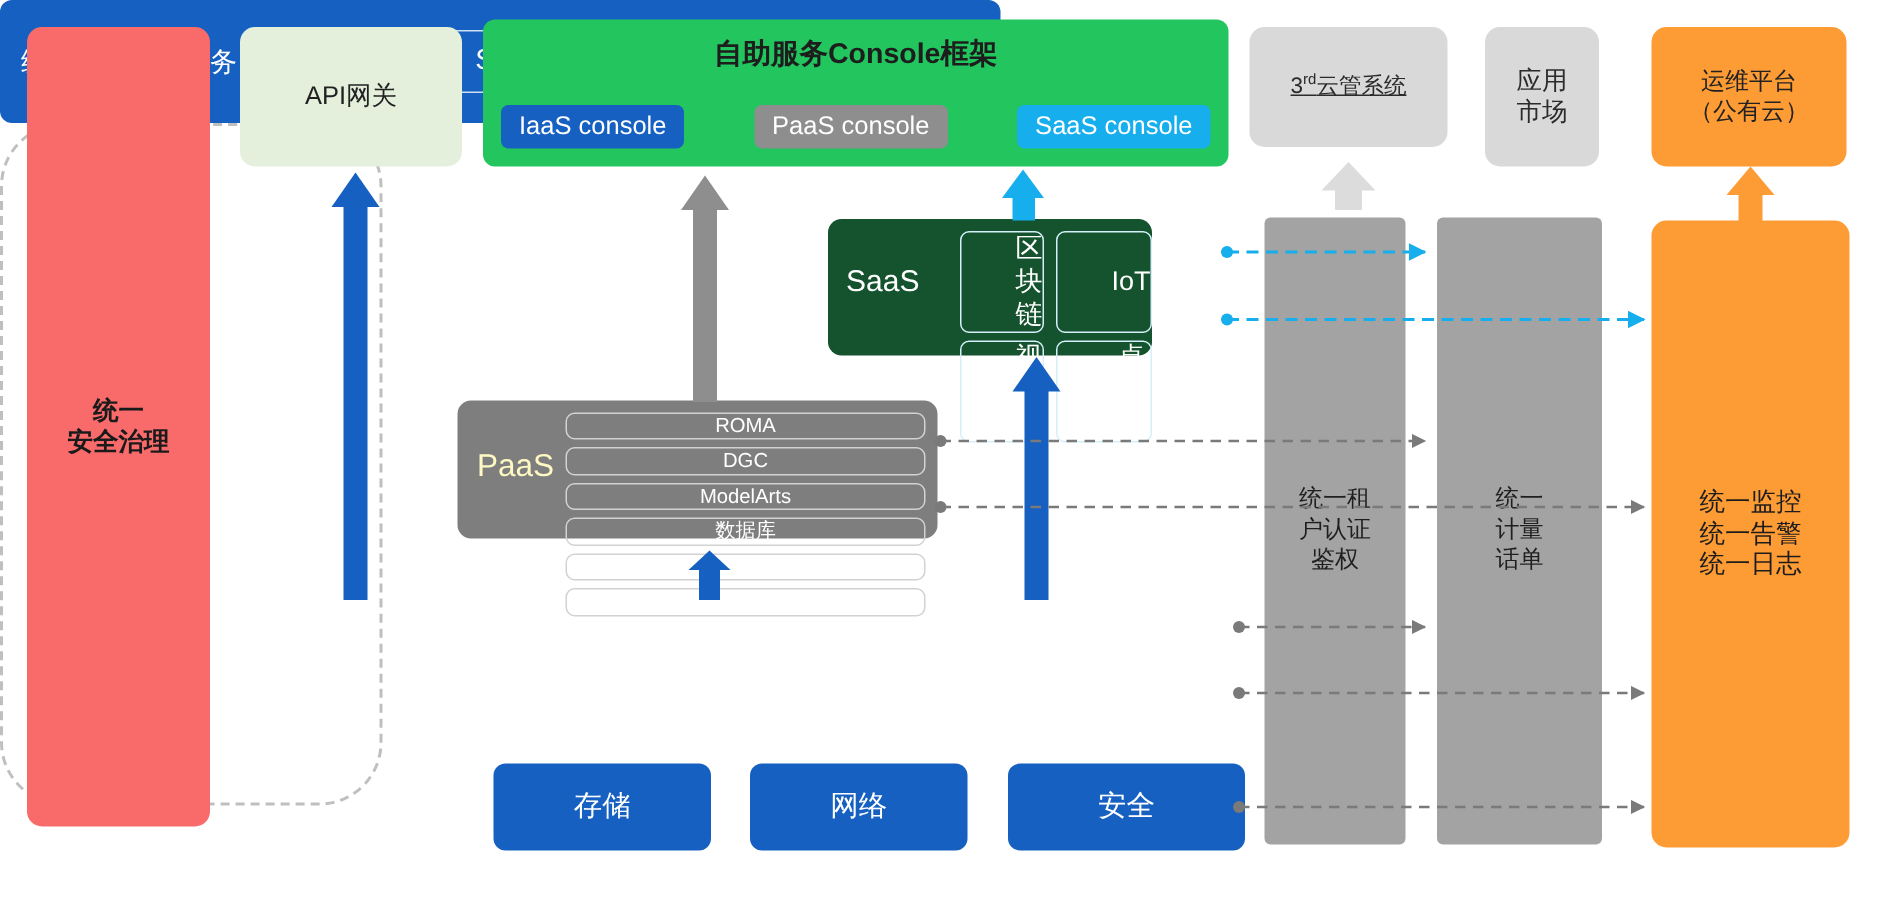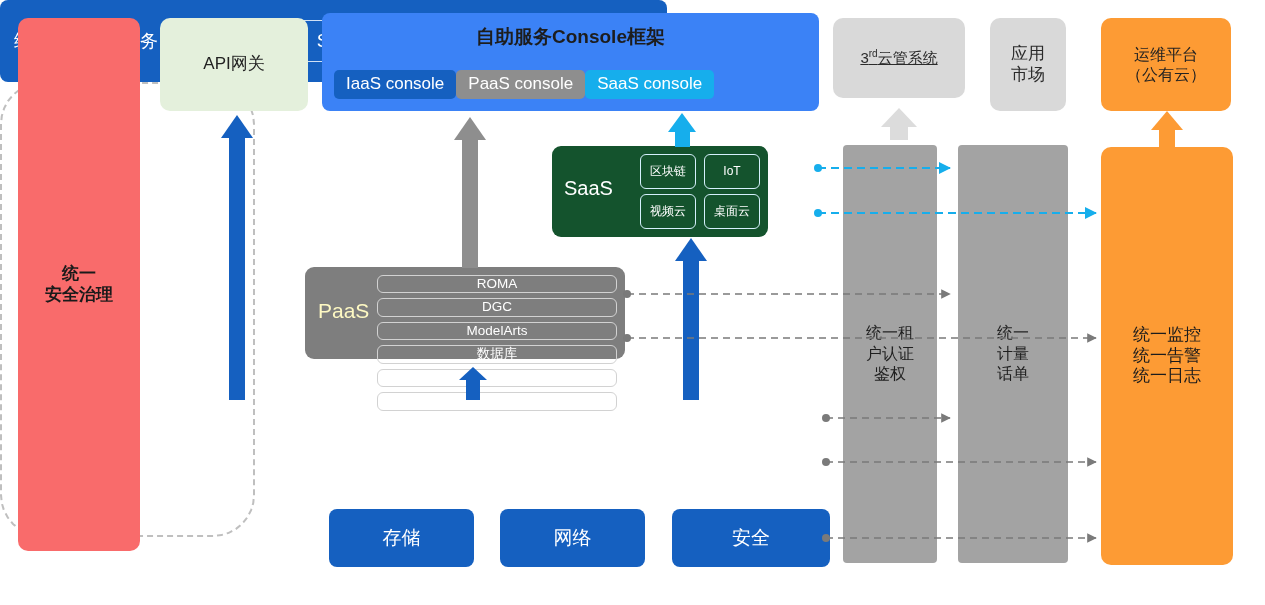--- a/index.html
+++ b/index.html
@@ -25,30 +25,30 @@
   
   .api-gw {
     left: 160px; top: 18px; width: 148px; height: 93px;
     background: #E4F0DC; border-radius: 10px;
     color: #222; font-size: 17px; font-weight: 400;
   }
 
   
   .console-frame {
     left: 322px; top: 13px; width: 497px; height: 98px;
-    background: #3b82f6; border-radius: 8px;
+    background: #22c55e; border-radius: 8px;
     display: block;
   }
   .console-title {
     position: absolute; left: 0; right: 0; top: 12px;
     text-align: center; color: #1d1d1d; font-size: 19px; font-weight: 600;
   }
   .console-chips {
     position: absolute; left: 12px; right: 12px; top: 57px;
-    display: flex; align-items: center;
+    display: flex; justify-content: space-between; align-items: center;
   }
   .chip {
     padding: 4px 12px; border-radius: 5px; color: #fff;
     font-size: 17px; font-weight: 400; white-space: nowrap;
   }
   .chip.iaas { background: #1560C0; }
   .chip.paas { background: #8E8E8E; }
   .chip.saas { background: #16AEEC; }
 
   
@@ -74,22 +74,23 @@
     position: absolute; left: 12px; top: 30px; color: #fff;
     font-size: 20px; font-weight: 400;
   }
   .saas-grid {
     position: absolute; left: 88px; top: 8px; right: 8px; bottom: 8px;
     display: grid; grid-template-columns: 1fr 1fr; grid-template-rows: 1fr 1fr;
     gap: 5px 8px;
   }
   .saas-grid .mini {
     border: 1.5px solid #d5f0fc; border-radius: 6px; color: #fff;
-    font-size: 12px; display: flex; align-items: center; justify-content: center;
+    font-size: 18px; display: flex; align-items: center; justify-content: center;
     background: transparent;
+    padding-left: 36px;
   }
 
   
   .paas-block {
     left: 305px; top: 267px; width: 320px; height: 92px;
     background: #7E7E7E; border-radius: 9px; display: block;
   }
   .paas-label {
     position: absolute; left: 13px; top: 31px; color: #fef9c3;
     font-size: 21px; font-weight: 400;

